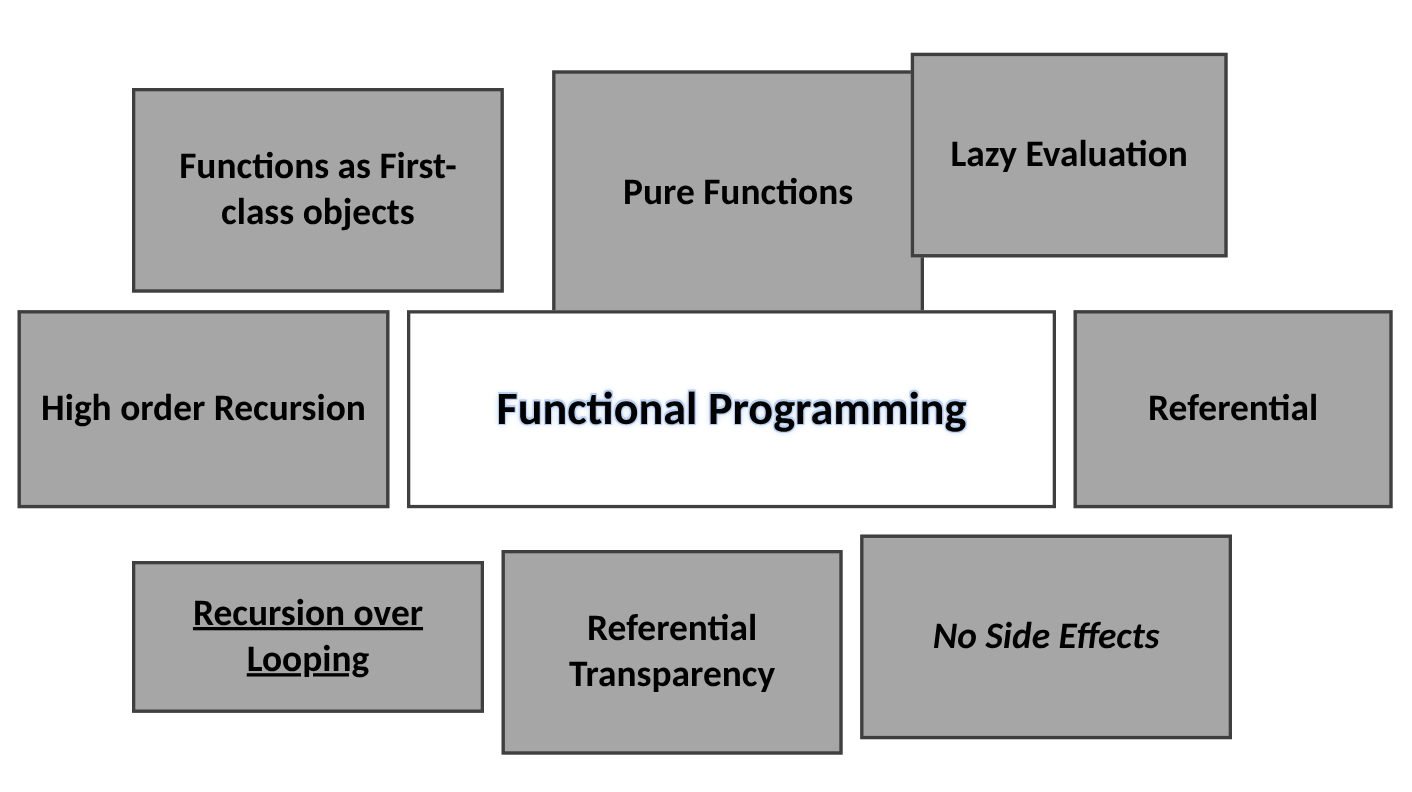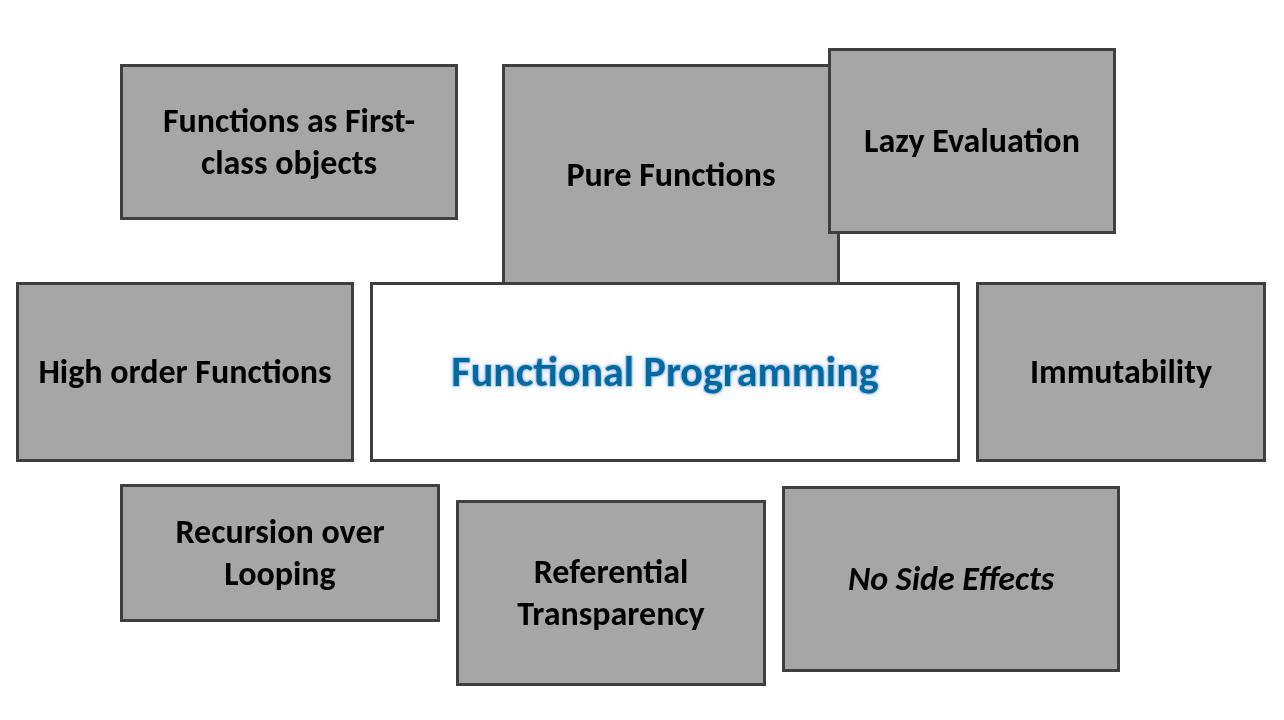--- a/index.html
+++ b/index.html
@@ -20,49 +20,49 @@
       font-weight: 700;
       color: #000;
       padding: 10px;
       line-height: 1.25;
     }
     .gray { background: #a6a6a6; font-size: 34px; }
     .white { background: #fff; }
     .center-text {
       font-size: 42px;
       font-weight: 700;
-      color: #0369a1;
+      color: #000000;
       text-shadow:
         -1px -1px 0 #bcd0f0,
          1px -1px 0 #bcd0f0,
         -1px  1px 0 #bcd0f0,
          1px  1px 0 #bcd0f0,
          0 0 6px #bcd0f0;
     }
     
-    .r1c1 { left: 120px; top: 64px; width: 338px; height: 156px; }
+    .r1c1 { left: 120px; top: 80px; width: 338px; height: 186px; }
     .r1c2 { left: 502px; top: 64px; width: 338px; height: 222px; }
     .r1c3 { left: 828px; top: 48px; width: 288px; height: 186px; }
     
     .r2c1 { left: 16px;  top: 282px; width: 338px; height: 180px; }
     .r2c2 { left: 370px; top: 282px; width: 590px; height: 180px; }
     .r2c3 { left: 976px; top: 282px; width: 290px; height: 180px; }
     
-    .r3c1 { left: 120px; top: 484px; width: 320px; height: 138px; }
+    .r3c1 { left: 120px; top: 510px; width: 320px; height: 138px; text-decoration: underline; }
     .r3c2 { left: 456px; top: 486px; width: 310px; height: 186px; margin-top: 14px; }
     .r3c3 { left: 782px; top: 486px; width: 338px; height: 186px; font-style: italic; }
   </style>
 </head>
 <body>
 
 <div class="box gray r1c1">Functions as First-class objects</div>
 <div class="box gray r1c2">Pure Functions</div>
 <div class="box gray r1c3">Lazy Evaluation</div>
 
-<div class="box gray r2c1">High order Functions</div>
+<div class="box gray r2c1">High order Recursion</div>
 <div class="box white r2c2">
   <span class="center-text">Functional Programming</span>
 </div>
-<div class="box gray r2c3">Immutability</div>
+<div class="box gray r2c3">Referential</div>
 
 <div class="box gray r3c1">Recursion over Looping</div>
 <div class="box gray r3c2">Referential Transparency</div>
 <div class="box gray r3c3">No Side Effects</div>
 
 </body></html>

